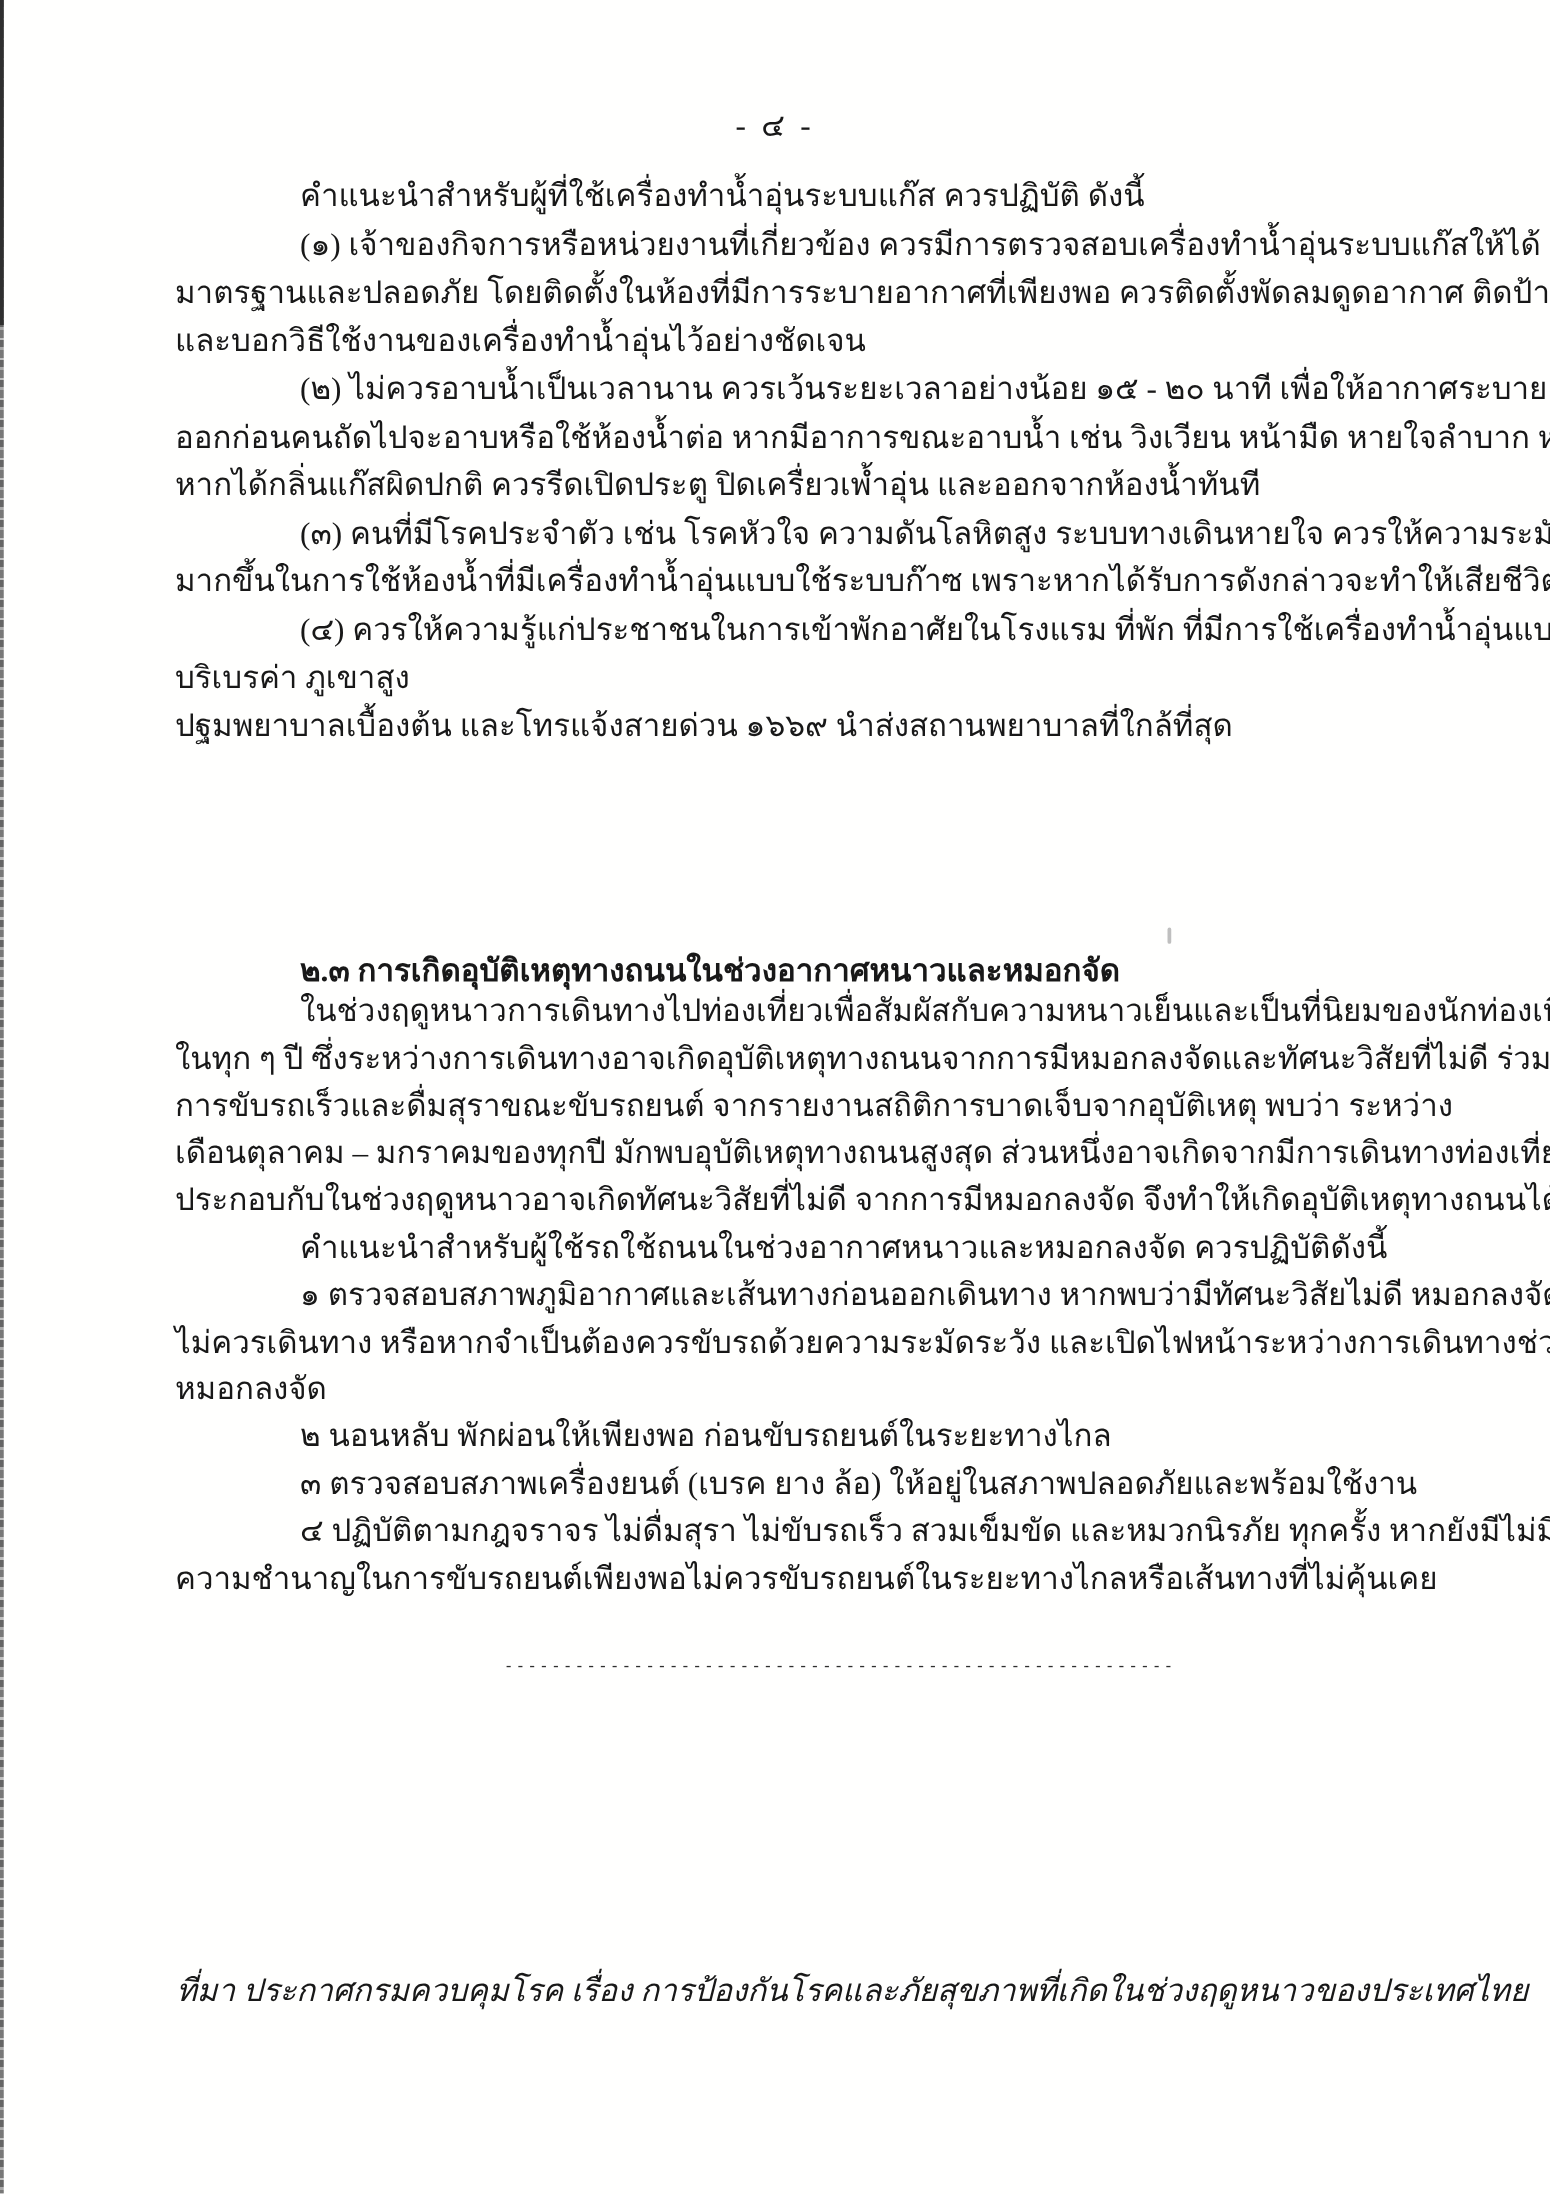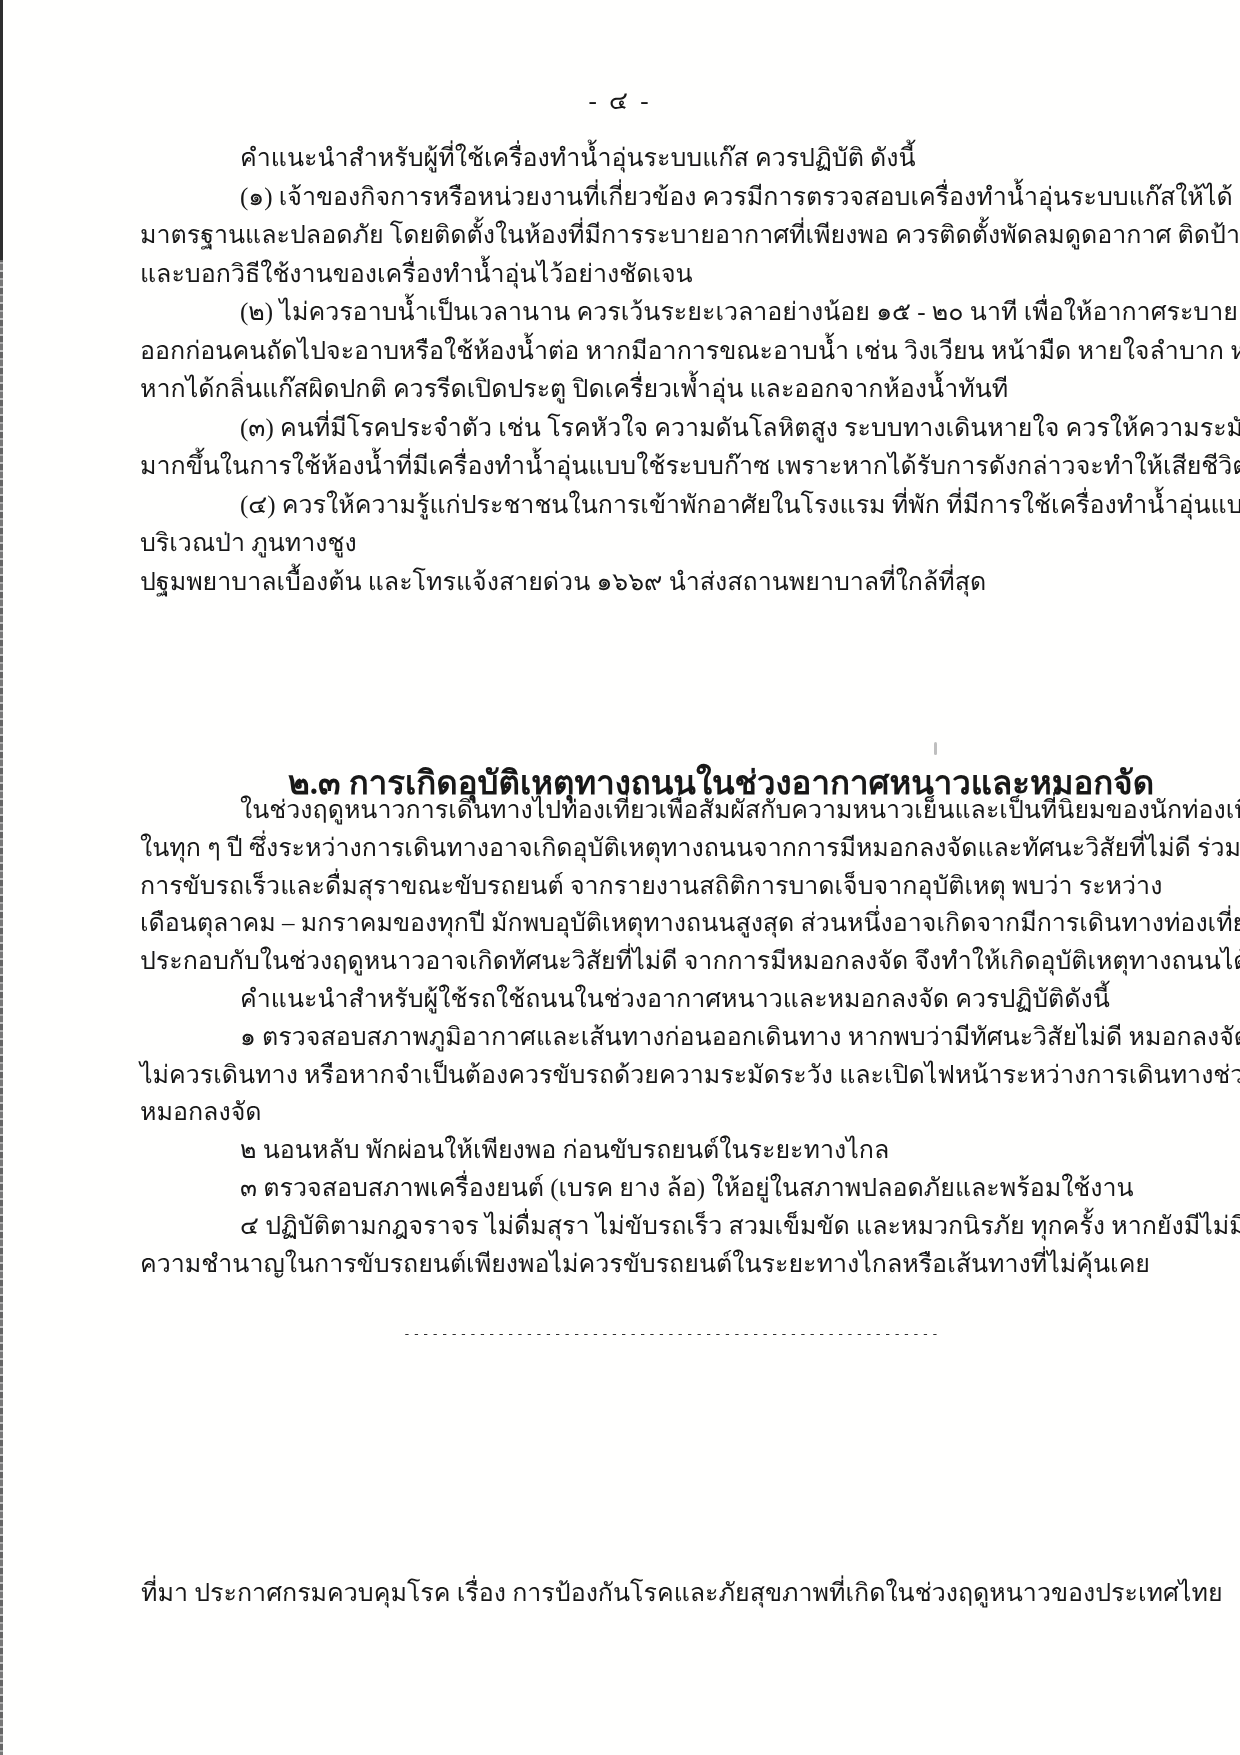--- a/index.html
+++ b/index.html
@@ -38,31 +38,31 @@
   .body-block .line {
     height: 38.5px; line-height: 38.5px;
     font-size: 25px; white-space: nowrap;
   }
   .block-1 { top: 139px; font-family: Liberation Serif, serif; }
   .block-2 { top: 791px; }
   .block-2 .line { height: 37.8px; line-height: 37.8px; }
   .line.indent { padding-left: 100px; }
   .section-heading {
     position: absolute; left: 240px; top: 756px;
-    font-size: 33px; font-weight: bold; white-space: nowrap; margin-left: 48px;
+    font-size: 25px; font-weight: bold; white-space: nowrap;
   }
   .divider {
     position: absolute; left: 403px; top: 1326px; width: 535px;
     font-family: "DejaVu Sans Mono", monospace;
     font-size: 13px; letter-spacing: 1.6px; color: #2e2e2e;
     white-space: nowrap; overflow: hidden;
   }
   .source-note {
     position: absolute; left: 141px; top: 1572px;
-    font-size: 25px; white-space: nowrap;
+    font-size: 25px; white-space: nowrap; font-style: italic;
   }
 </style>
 </head>
 <body>
 
 <div class="page">
 
   <div class="scan-edge"></div>
   <div class="scan-edge-top"></div>
   <div class="speck"></div>
@@ -74,21 +74,21 @@
   <div class="line indent">คำแนะนำสำหรับผู้ที่ใช้เครื่องทำน้ำอุ่นระบบแก๊ส ควรปฏิบัติ ดังนี้</div>
       <div class="line indent">(๑) เจ้าของกิจการหรือหน่วยงานที่เกี่ยวข้อง ควรมีการตรวจสอบเครื่องทำน้ำอุ่นระบบแก๊สให้ได้</div>
       <div class="line">มาตรฐานและปลอดภัย โดยติดตั้งในห้องที่มีการระบายอากาศที่เพียงพอ ควรติดตั้งพัดลมดูดอากาศ ติดป้ายเตือน</div>
       <div class="line">และบอกวิธีใช้งานของเครื่องทำน้ำอุ่นไว้อย่างชัดเจน</div>
       <div class="line indent">(๒) ไม่ควรอาบน้ำเป็นเวลานาน ควรเว้นระยะเวลาอย่างน้อย ๑๕ - ๒๐ นาที เพื่อให้อากาศระบาย</div>
       <div class="line">ออกก่อนคนถัดไปจะอาบหรือใช้ห้องน้ำต่อ หากมีอาการขณะอาบน้ำ เช่น วิงเวียน หน้ามืด หายใจลำบาก หรือ</div>
       <div class="line">หากได้กลิ่นแก๊สผิดปกติ ควรรีดเปิดประตู ปิดเครื่ยวเพ้ำอุ่น และออกจากห้องน้ำทันที</div>
       <div class="line indent">(๓) คนที่มีโรคประจำตัว เช่น โรคหัวใจ ความดันโลหิตสูง ระบบทางเดินหายใจ ควรให้ความระมัดระวัง</div>
       <div class="line">มากขึ้นในการใช้ห้องน้ำที่มีเครื่องทำน้ำอุ่นแบบใช้ระบบก๊าซ เพราะหากได้รับการดังกล่าวจะทำให้เสียชีวิตได้ง่าย</div>
       <div class="line indent">(๔) ควรให้ความรู้แก่ประชาชนในการเข้าพักอาศัยในโรงแรม ที่พัก ที่มีการใช้เครื่องทำน้ำอุ่นแบบใช้</div>
-      <div class="line">บริเวณป่า ภูนทางชูง</div>
+      <div class="line">บริเบรค่า ภูเขาสูง</div>
       <div class="line">ปฐมพยาบาลเบื้องต้น และโทรแจ้งสายด่วน ๑๖๖๙ นำส่งสถานพยาบาลที่ใกล้ที่สุด</div>
     </div>
 
   <div class="section-heading">๒.๓ การเกิดอุบัติเหตุทางถนนในช่วงอากาศหนาวและหมอกจัด</div>
 
   <div class="body-block block-2">
 
   <div class="line indent">ในช่วงฤดูหนาวการเดินทางไปท่องเที่ยวเพื่อสัมผัสกับความหนาวเย็นและเป็นที่นิยมของนักท่องเที่ยว</div>
       <div class="line">ในทุก ๆ ปี ซึ่งระหว่างการเดินทางอาจเกิดอุบัติเหตุทางถนนจากการมีหมอกลงจัดและทัศนะวิสัยที่ไม่ดี ร่วมกับ</div>
       <div class="line">การขับรถเร็วและดื่มสุราขณะขับรถยนต์ จากรายงานสถิติการบาดเจ็บจากอุบัติเหตุ พบว่า ระหว่าง</div>

